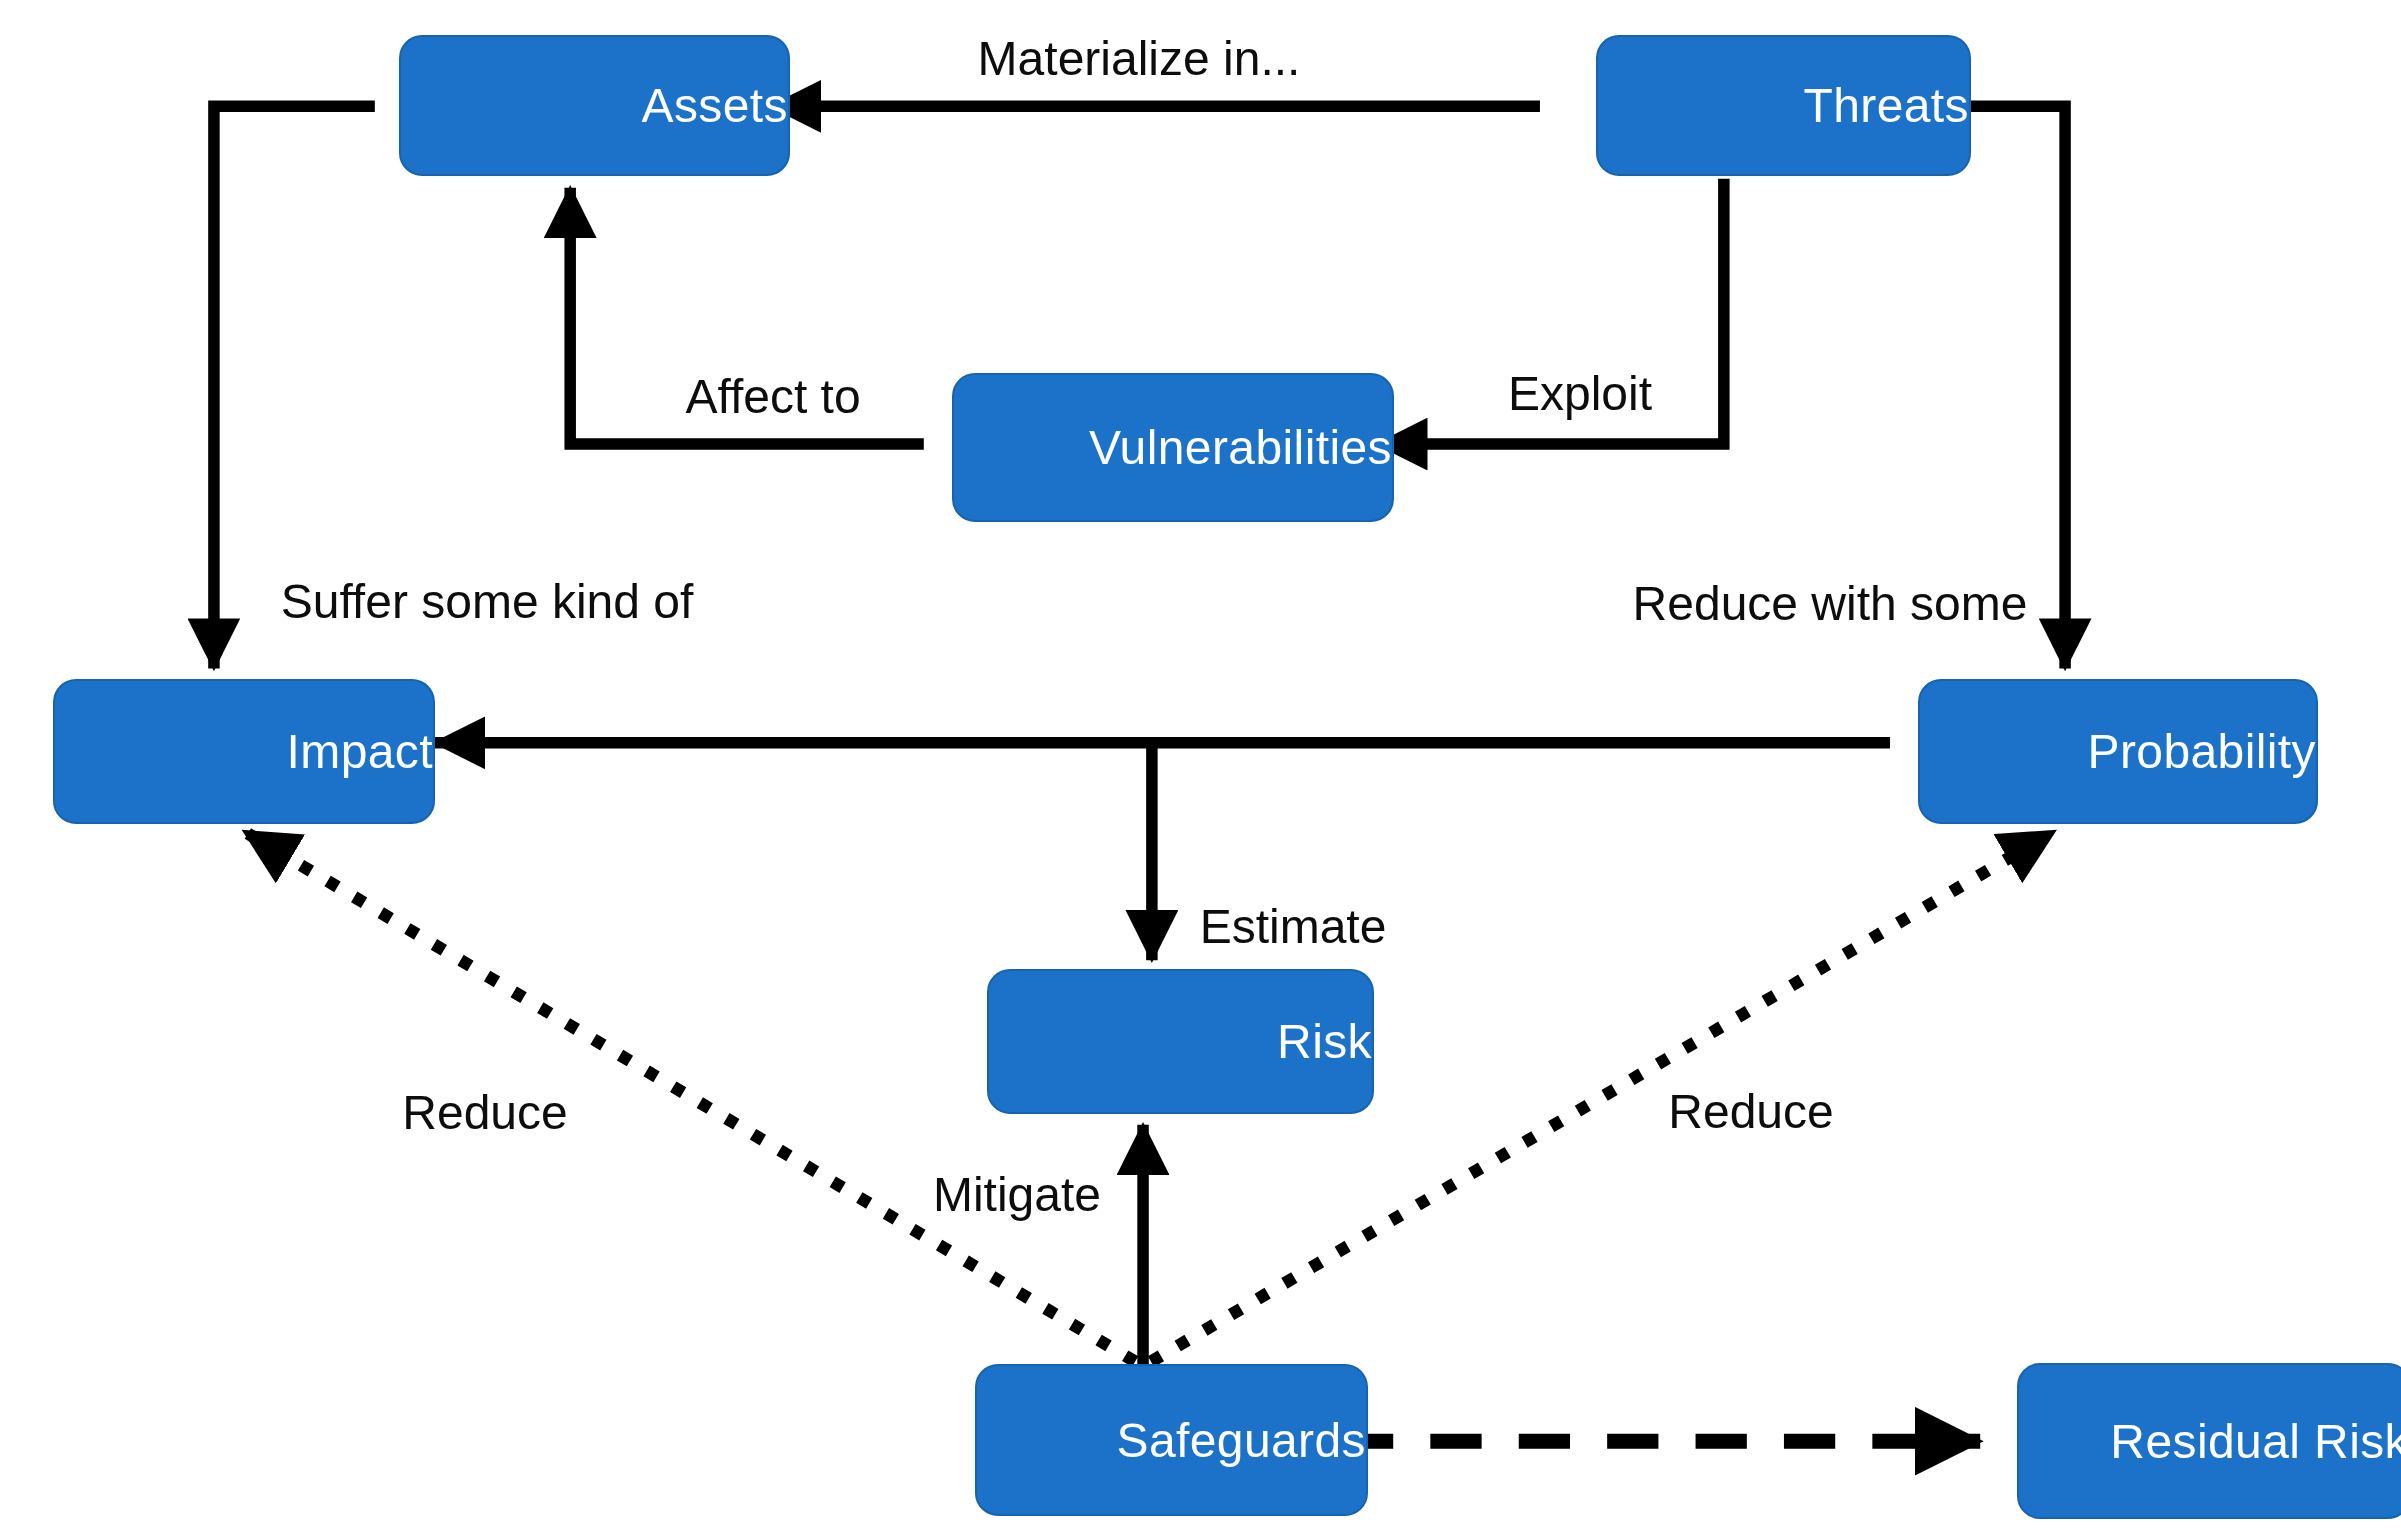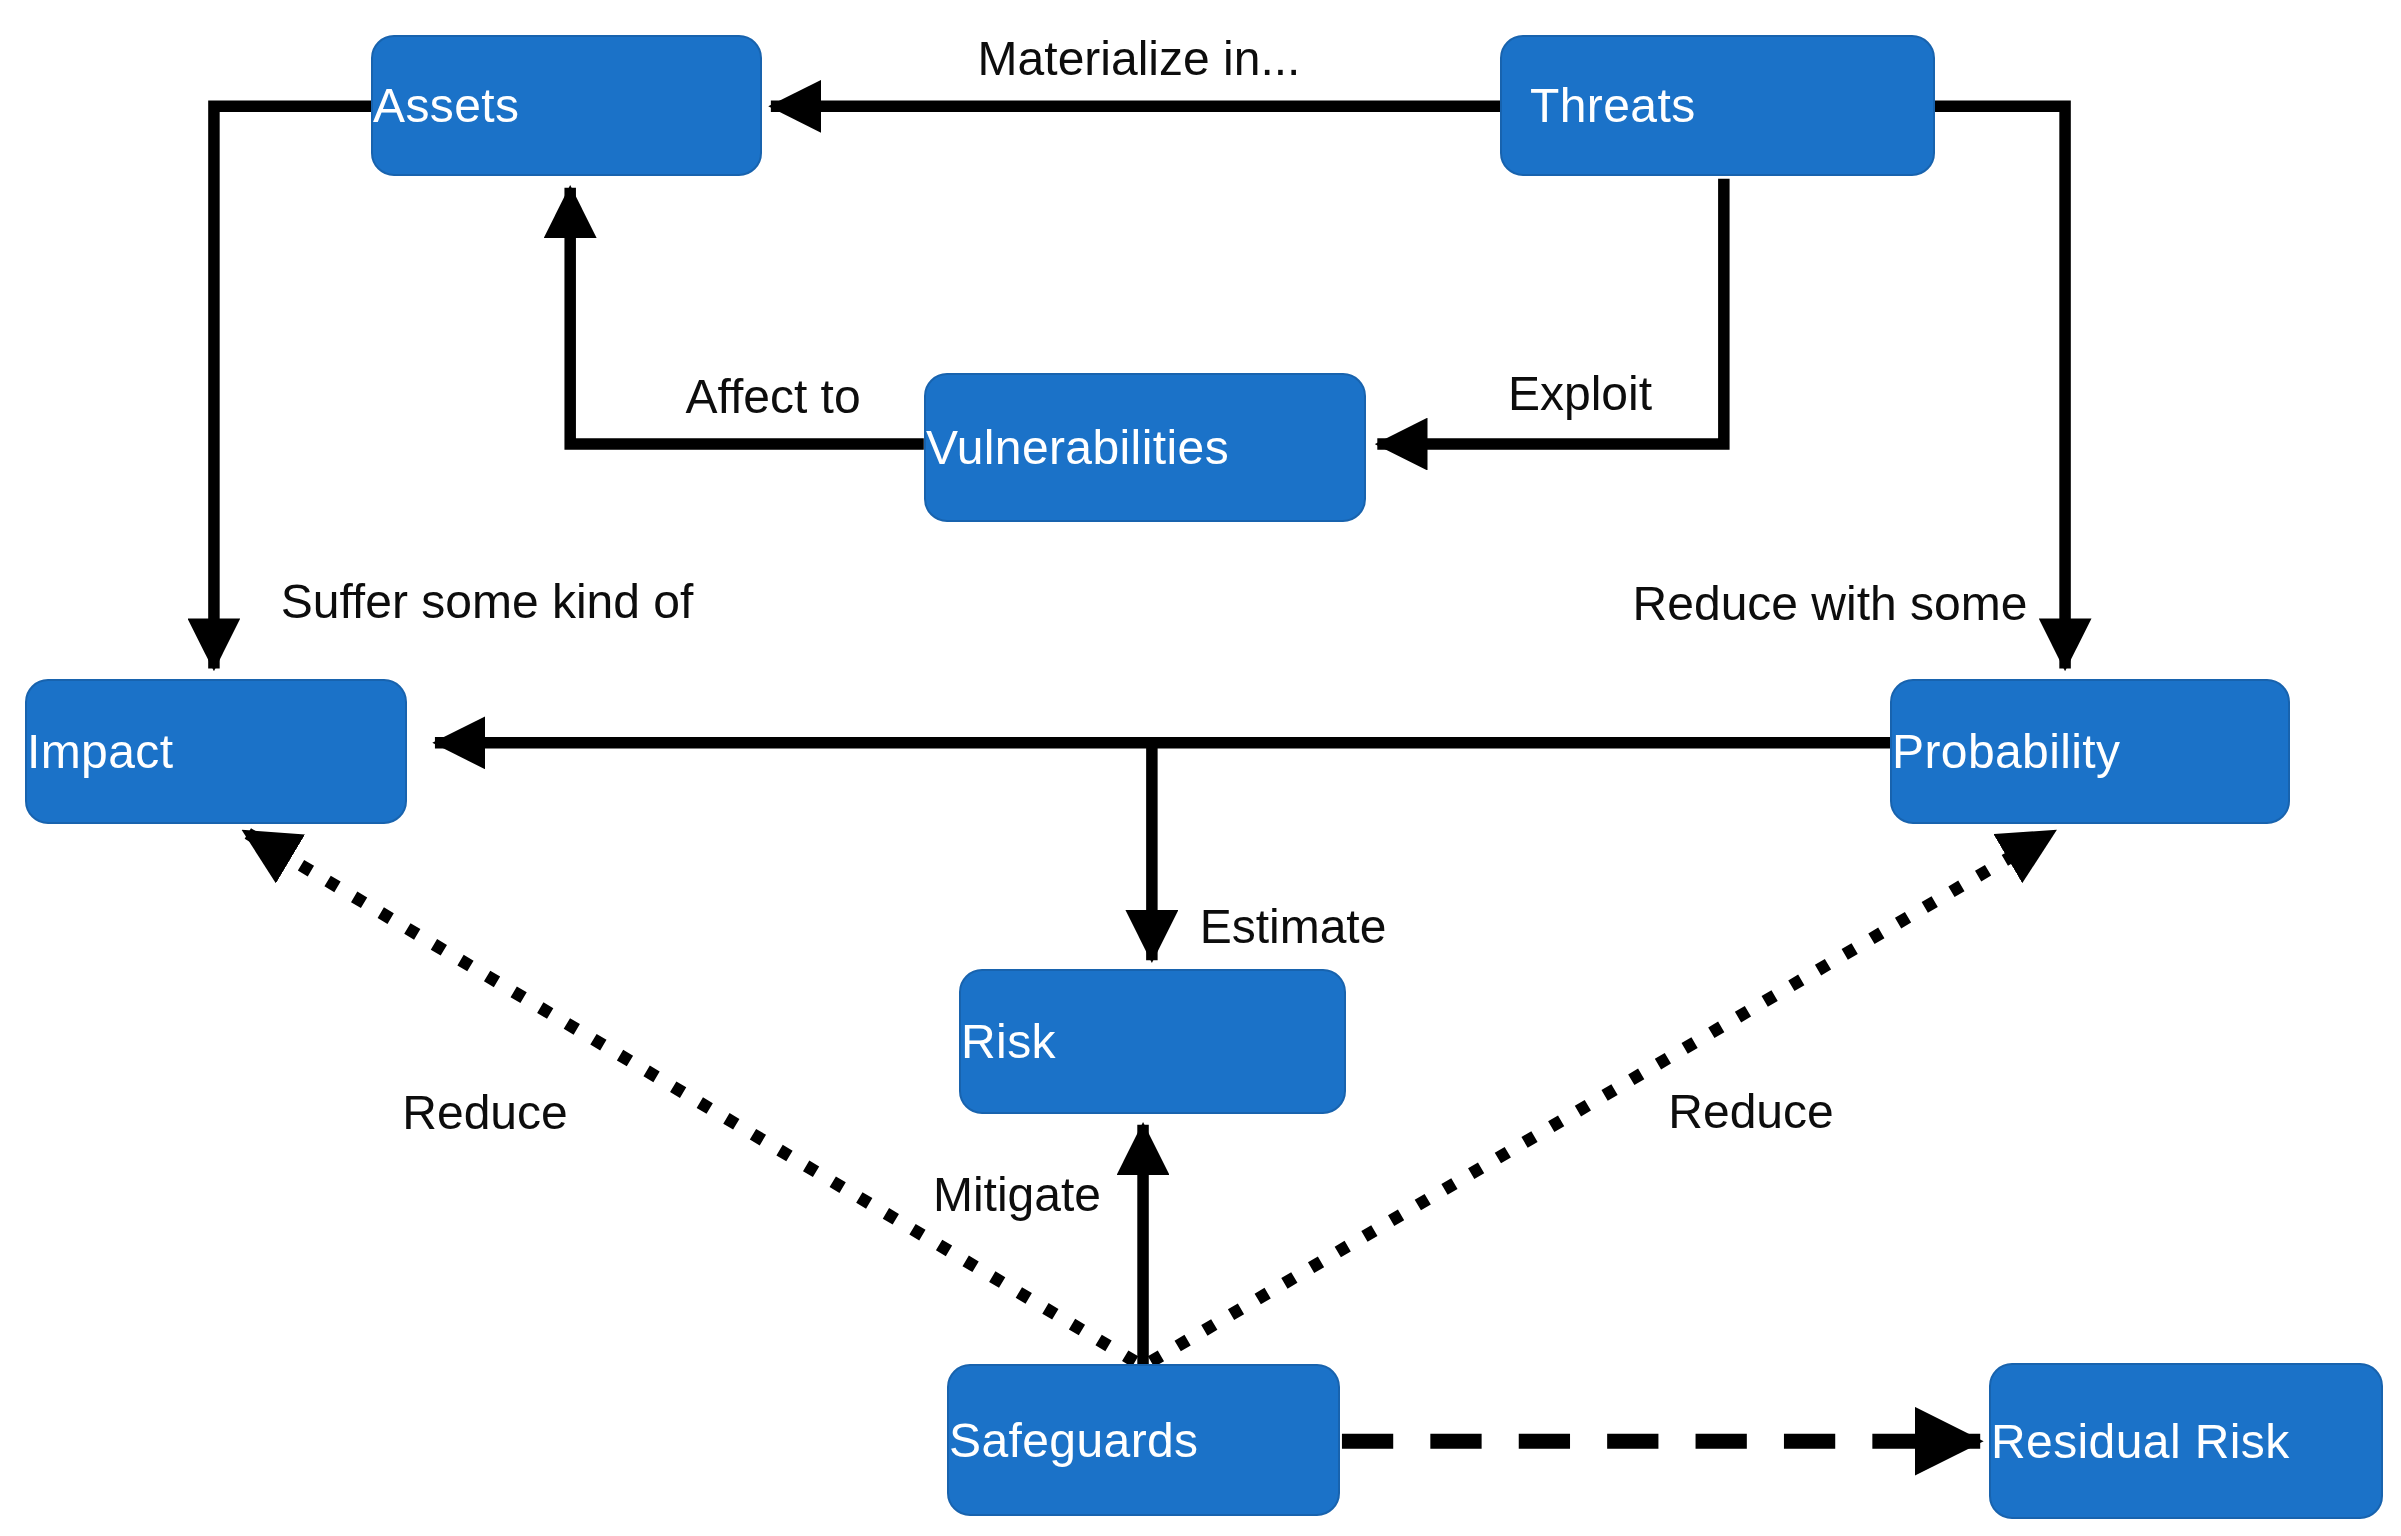--- a/index.html
+++ b/index.html
@@ -18,25 +18,26 @@
     font-family:"Liberation Sans", sans-serif;
     overflow:hidden;
   }
   .edges{position:absolute;left:0;top:0;width:2401px;height:1537px;}
   .node{
     position:absolute;
     background:var(--box_fill);
     border:2.7px solid var(--box_border);
     border-radius:23px;
     color:var(--box_text);
-    display:flex;align-items:center;justify-content:flex-start;
+    display:flex;align-items:center;justify-content:flex-end;
     font-size:48px;
     letter-spacing:0.4px;
     box-sizing:border-box;
     z-index:2;
+    margin-left:28px;
   }
   .edge-label{
     position:absolute;
     transform:translate(-50%,-50%);
     color:var(--label_text);
     font-size:48px;
     white-space:nowrap;
     z-index:3;
   }
 </style>
@@ -72,21 +73,21 @@
 
     <line x1="1302" y1="1540" x2="2324" y2="940" stroke="#000" stroke-width="14" stroke-dasharray="13 22" marker-end="url(#arrow)"></line>
 
     <line x1="1518" y1="1630" x2="2240" y2="1630" stroke="#000" stroke-width="17" stroke-dasharray="58 42" marker-end="url(#arrow)"></line>
   </svg>
 
   <div class="node" style="left:371px;top:35px;width:391px;height:141px;">
     <span>Assets</span>
   </div>
 
-  <div class="node" style="left:1500px;top:35px;width:435px;height:141px;padding-left:28px;">
+  <div class="node" style="left:1568px;top:35px;width:375px;height:141px;padding-left:28px;">
     <span>Threats</span>
   </div>
 
   <div class="node" style="left:924px;top:373px;width:442px;height:149px;">
     <span>Vulnerabilities</span>
   </div>
 
   <div class="node" style="left:25px;top:679px;width:382px;height:145px;">
     <span>Impact</span>
   </div>

